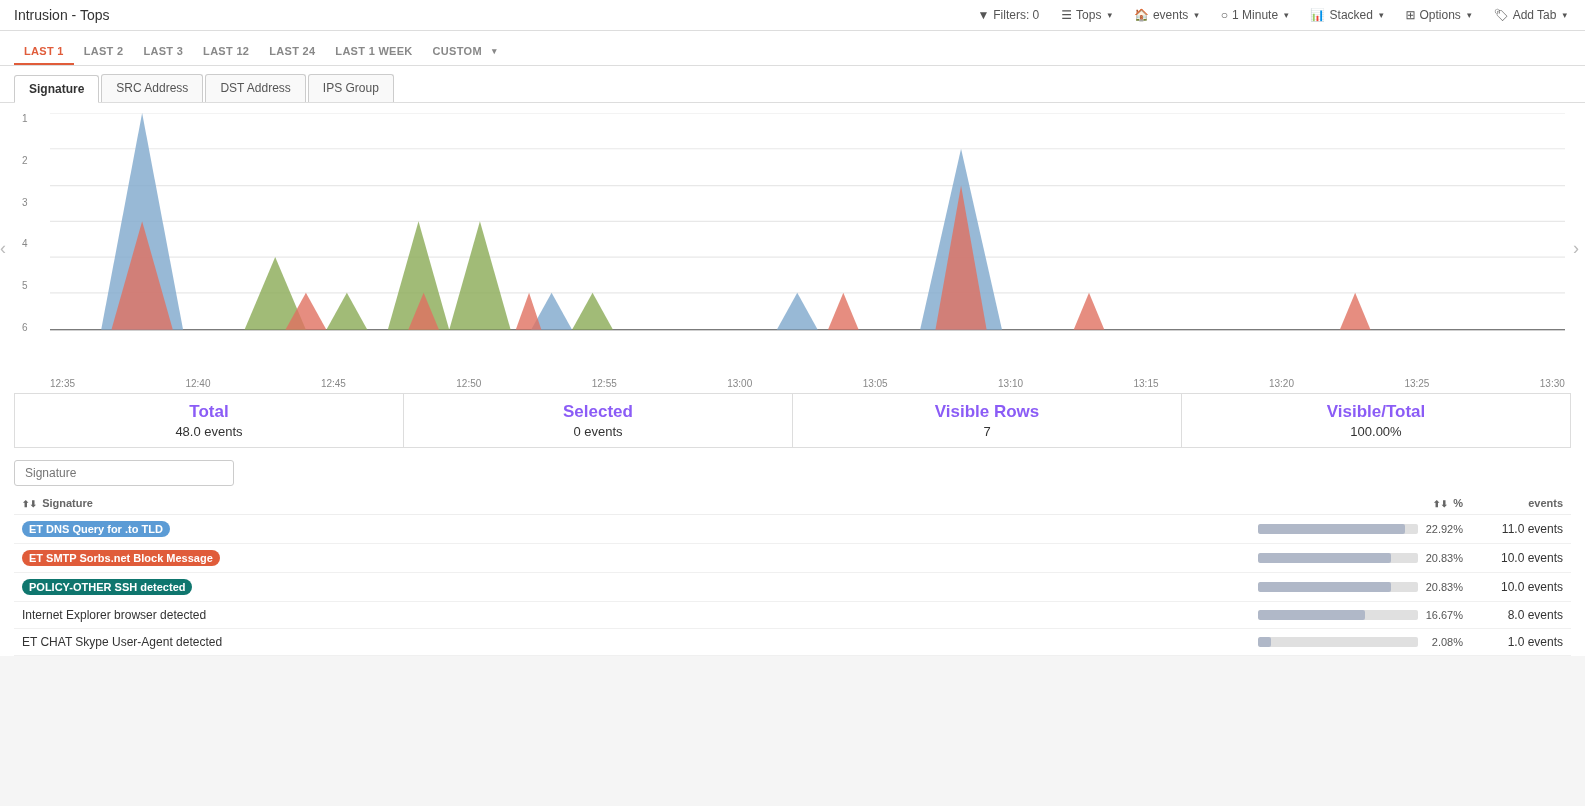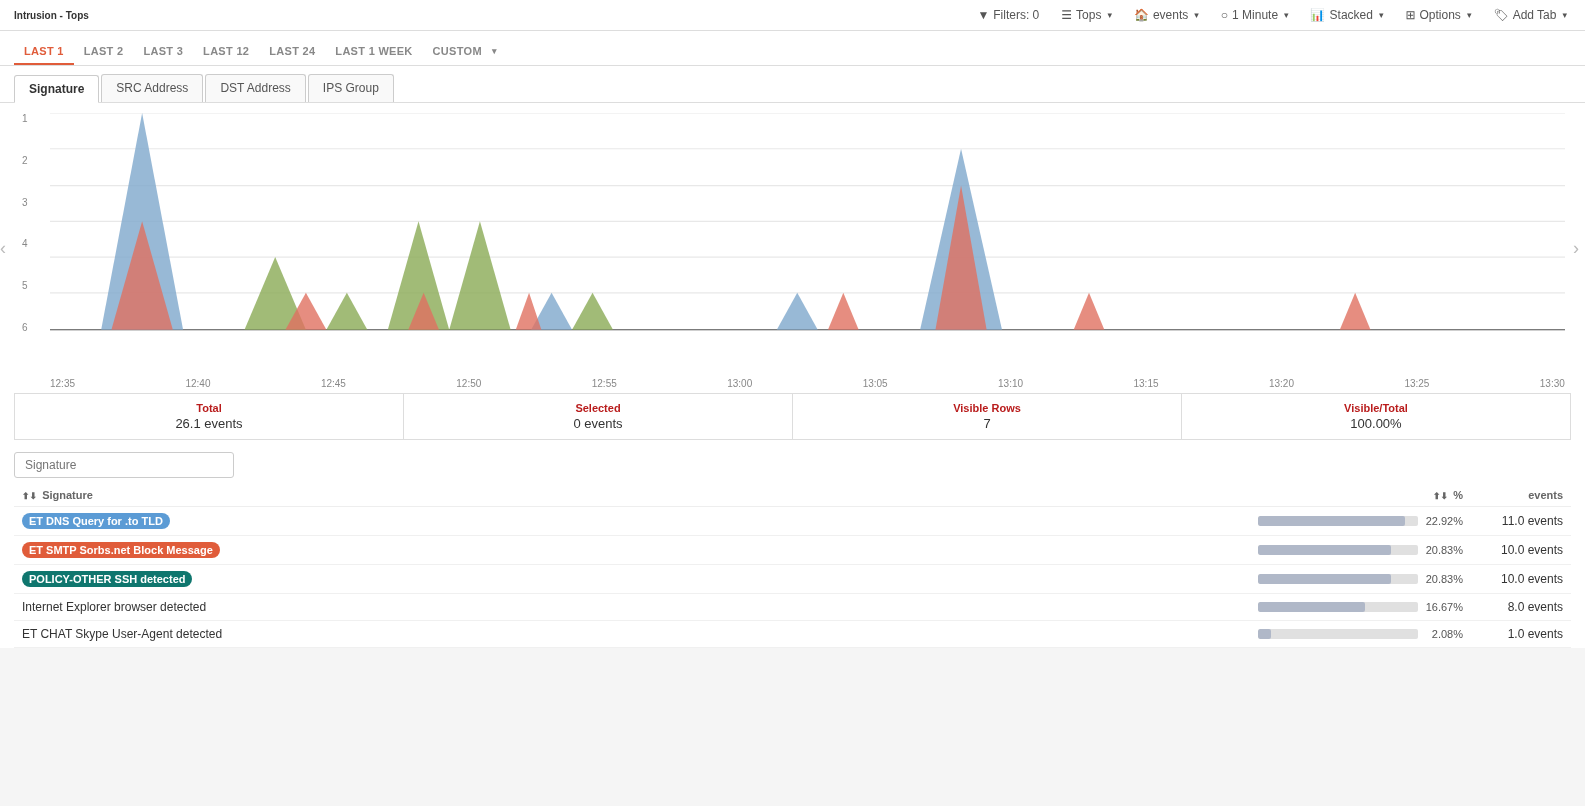--- a/index.html
+++ b/index.html
@@ -8,22 +8,22 @@
     
     .topbar {
       background: #fff;
       border-bottom: 1px solid #ddd;
       padding: 6px 14px;
       display: flex;
       align-items: center;
       justify-content: space-between;
     }
     .topbar-title {
-      font-size: 10px;
-      font-weight: bold;
+      font-size: 14px;
+      font-weight: normal;
       color: #333;
     }
     .topbar-controls {
       display: flex;
       align-items: center;
       gap: 14px;
     }
     .topbar-btn {
       display: flex;
       align-items: center;
@@ -159,22 +159,22 @@
       background: #fff;
     }
     .stat-cell {
       flex: 1;
       text-align: center;
       padding: 8px 10px;
       border-right: 1px solid #ddd;
     }
     .stat-cell:last-child { border-right: none; }
     .stat-label {
-      font-size: 11px;
-      color: #b91c1c;
+      font-size: 17px;
+      color: #8b5cf6;
       font-weight: bold;
     }
     .stat-value {
       font-size: 13px;
       color: #333;
       margin-top: 2px;
     }
 
     
     .filter-area {
@@ -401,21 +401,21 @@
         <span>13:20</span>
         <span>13:25</span>
         <span>13:30</span>
       </div>
     </div>
   </div>
 
   <div class="stats-row">
     <div class="stat-cell">
       <div class="stat-label">Total</div>
-      <div class="stat-value">26.1 events</div>
+      <div class="stat-value">48.0 events</div>
     </div>
     <div class="stat-cell">
       <div class="stat-label">Selected</div>
       <div class="stat-value">0 events</div>
     </div>
     <div class="stat-cell">
       <div class="stat-label">Visible Rows</div>
       <div class="stat-value">7</div>
     </div>
     <div class="stat-cell">

